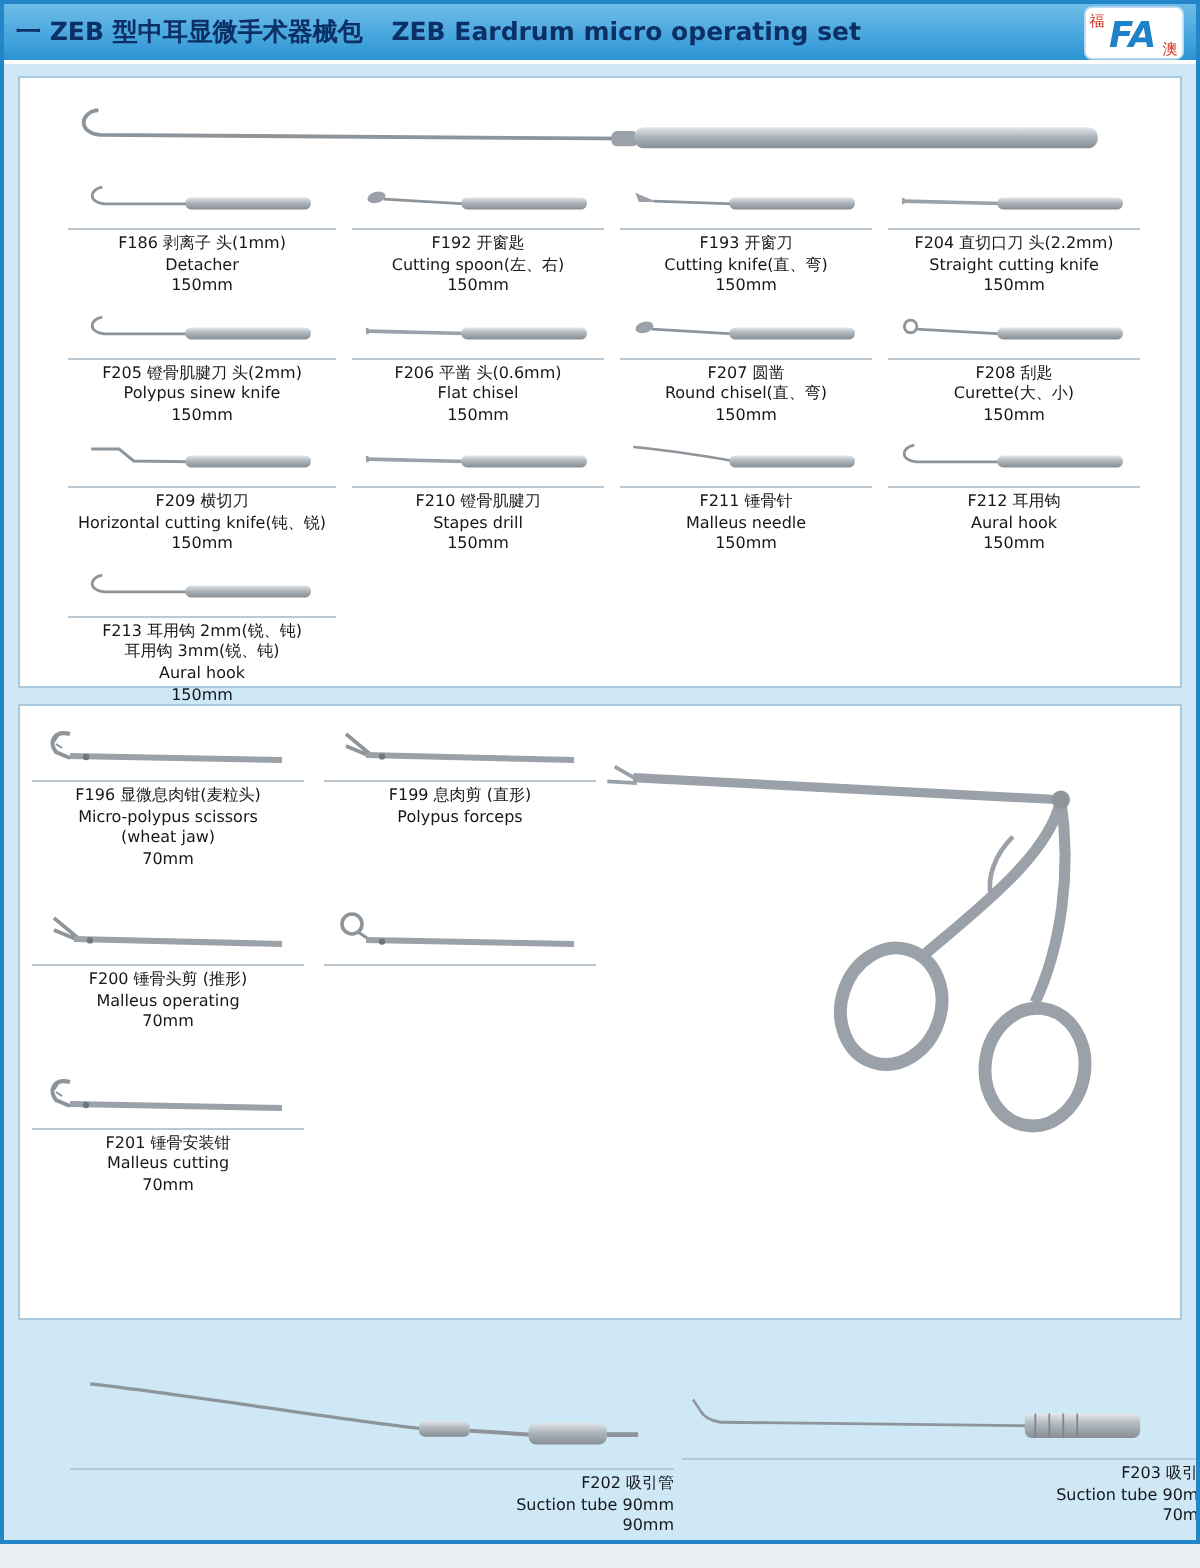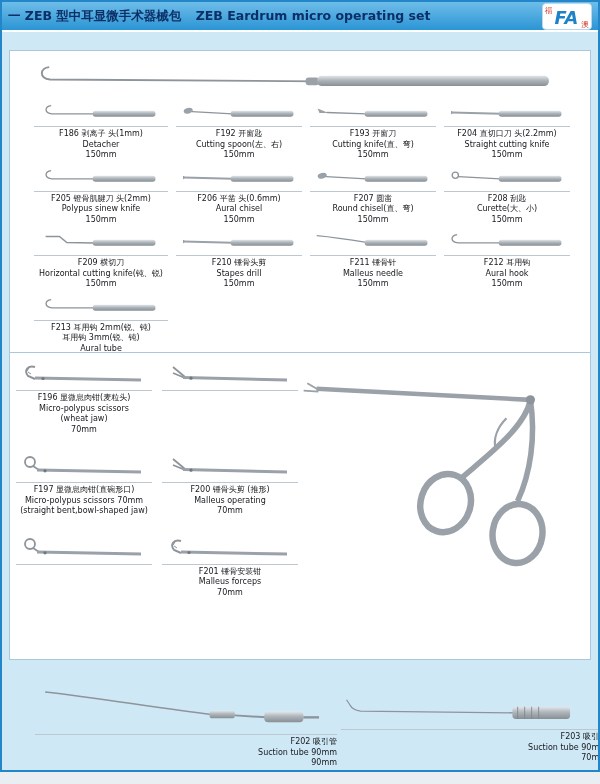--- a/index.html
+++ b/index.html
@@ -2,21 +2,21 @@
 <html><head>
 <meta charset="utf-8">
 <style>
   html,body{margin:0;padding:0}
   body{width:600px;height:784px;font-family:"DejaVu Sans","Liberation Sans",sans-serif;background:#e8eef2}
   .page{position:relative;width:600px;height:772px;background:#cfe8f6;border:2px solid #2386c8;box-sizing:border-box;overflow:hidden}
   .topbar{position:absolute;top:0;left:0;right:0;height:30px;background:linear-gradient(#6ebde9,#2b95d5);border-bottom:2px solid #ffffff;display:flex;align-items:center;justify-content:space-between;padding:0 6px;box-sizing:border-box}
   .title{font-size:12.5px;font-weight:bold;color:#0c2f66;white-space:nowrap}
   .title .en{margin-left:10px}
   .panel{position:absolute;left:7px;width:582px;background:#ffffff;border:1px solid #a9c8de;box-sizing:border-box}
-  .panel1{top:48px;height:306px;padding:4px 24px 0}
+  .panel1{top:36px;height:306px;padding:4px 24px 0}
   .panel2{top:350px;height:308px;padding:6px 6px 0;display:flex}
   .bigtool{height:46px;display:flex;align-items:center;justify-content:center}
   .grid1{display:grid;grid-template-columns:repeat(4,1fr);column-gap:8px;row-gap:5px}
   .item{margin:0;text-align:center}
   .pic{display:flex;align-items:flex-end;justify-content:center;border-bottom:1px solid #bcc7cf;padding-bottom:1px}
   .grid1 .pic{height:24px}
   .cap{font-size:8px;line-height:1.32;color:#15181b;white-space:pre-line;margin-top:2px}
   .leftgrid{width:300px;display:grid;grid-template-columns:1fr 1fr;column-gap:10px;row-gap:16px;align-content:start}
   .leftgrid .pic{height:30px}
   .forcepsbox{flex:1;display:flex;justify-content:center;align-items:flex-start;padding-top:4px}
@@ -193,21 +193,21 @@
 150mm</figcaption>
       </figure>
 
       <figure class="item">
         <div class="pic">
           <svg width="126" height="24">
               <use href="#t-flat"></use>
             </svg>
         </div>
         <figcaption class="cap">F206 平凿 头(0.6mm)
-Aural chisel
+Flat chisel
 150mm</figcaption>
       </figure>
 
       <figure class="item">
         <div class="pic">
           <svg width="126" height="24">
               <use href="#t-spoon"></use>
             </svg>
         </div>
         <figcaption class="cap">F207 圆凿
@@ -236,21 +236,21 @@
 Horizontal cutting knife(钝、锐)
 150mm</figcaption>
       </figure>
 
       <figure class="item">
         <div class="pic">
           <svg width="126" height="24">
               <use href="#t-flat"></use>
             </svg>
         </div>
-        <figcaption class="cap">F210 锤骨头剪
+        <figcaption class="cap">F210 镫骨肌腱刀
 Stapes drill
 150mm</figcaption>
       </figure>
 
       <figure class="item">
         <div class="pic">
           <svg width="126" height="24">
               <use href="#t-needle"></use>
             </svg>
         </div>
@@ -271,21 +271,21 @@
       </figure>
 
       <figure class="item">
         <div class="pic">
           <svg width="134" height="24">
               <use href="#t-hook"></use>
             </svg>
         </div>
         <figcaption class="cap">F213 耳用钩  2mm(锐、钝)
 耳用钩  3mm(锐、钝)
-Aural tube
+Aural hook
 150mm</figcaption>
       </figure>
 
     </div>
   </div>
 
   <div class="panel panel2">
     <div class="leftgrid">
 
       <figure class="item">
@@ -299,32 +299,24 @@
 (wheat jaw)
 70mm</figcaption>
       </figure>
 
       <figure class="item">
         <div class="pic">
           <svg width="136" height="30">
               <use href="#j-blade"></use>
             </svg>
         </div>
-      </figure>
-
-      <figure class="item">
-        <div class="pic">
-          <svg width="136" height="30">
-              <use href="#j-cup"></use>
-            </svg>
-        </div>
-        <figcaption class="cap">F197 显微息肉钳(直碗形口)
-Micro-polypus scissors 70mm
-(straight bent,bowl-shaped jaw)</figcaption>
-      </figure>
+        <figcaption class="cap">F199 息肉剪 (直形)
+Polypus forceps</figcaption>
+      </figure>
+
 
       <figure class="item">
         <div class="pic">
           <svg width="136" height="30">
               <use href="#j-blade"></use>
             </svg>
         </div>
         <figcaption class="cap">F200 锤骨头剪 (推形)
 Malleus operating
 70mm</figcaption>
@@ -338,21 +330,21 @@
         </div>
       </figure>
 
       <figure class="item">
         <div class="pic">
           <svg width="136" height="30">
               <use href="#j-grain"></use>
             </svg>
         </div>
         <figcaption class="cap">F201 锤骨安装钳
-Malleus forceps
+Malleus cutting
 70mm</figcaption>
       </figure>
 
     </div>
     <div class="forcepsbox">
       <svg width="286" height="212">
           <use href="#forceps-big"></use>
         </svg>
     </div>
   </div>

